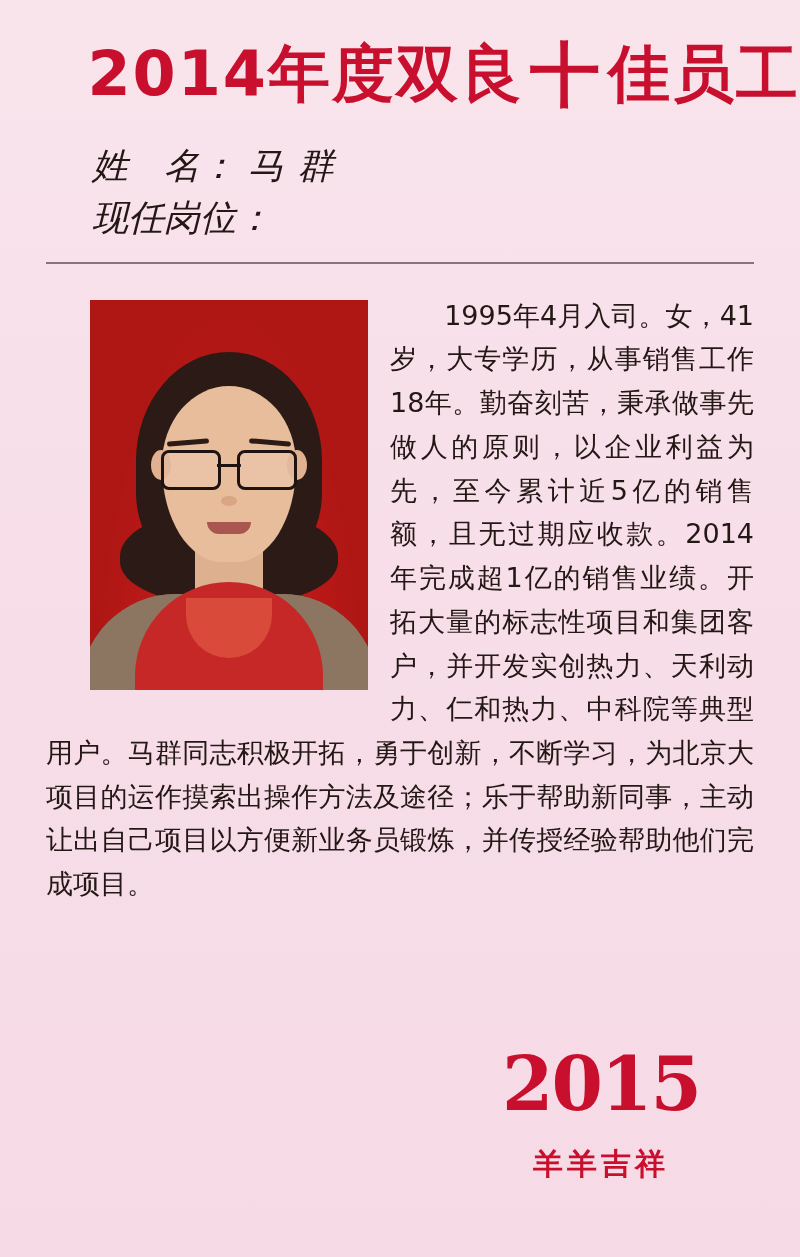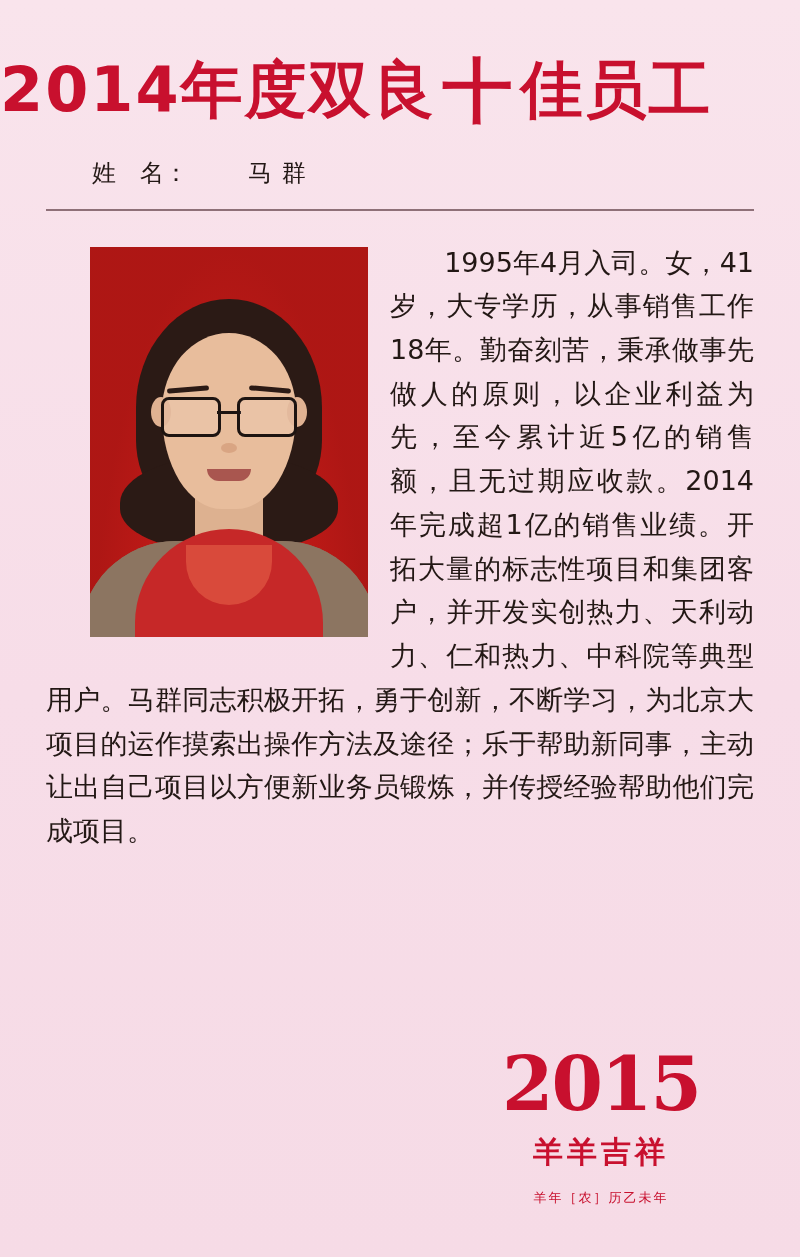--- a/index.html
+++ b/index.html
@@ -17,44 +17,45 @@
   }
   .page {
     position: relative;
     width: 800px;
     height: 1257px;
     background: linear-gradient(180deg, #f9e4ec 0%, #f7dde8 55%, #f6dbe6 100%);
   }
 
   
   .title-block {
-    text-align: left;
-    padding-top: 52px;
+    text-align: right;
+    padding-top: 36px;
   }
   .title {
     font-size: 62px;
     font-weight: bold;
     letter-spacing: 2px;
     color: #c8102e;
     line-height: 1;
     white-space: nowrap;
   }
   .title .shi {
     font-size: 70px;
     display: inline-block;
     transform: translateY(4px);
     padding: 0 6px;
   }
 
   
   .info {
     margin: 34px 0 8px 92px;
-    font-size: 24px;
+    font-size: 36px;
     line-height: 1.44;
     color: #231815;
+    font-style: italic;
   }
   .info-row {
     display: flex;
     align-items: baseline;
     white-space: nowrap;
   }
   .info-label {
     display: inline-block;
     width: 156px;
     letter-spacing: 0;
@@ -244,21 +245,21 @@
     position: absolute;
     right: 74px;
     bottom: 44px;
     width: 250px;
     height: 180px;
     color: #c8102e;
   }
   .seal-text {
     position: absolute;
     left: 0;
-    bottom: 40px;
+    bottom: 28px;
     width: 250px;
     text-align: center;
     font-size: 30px;
     font-weight: bold;
     letter-spacing: 4px;
     color: #c8102e;
   }
   .seal-sub {
     position: absolute;
     left: 0;
@@ -295,20 +296,21 @@
   </div>
 
   <div class="info">
     <div class="info-row">
       <span class="info-label">姓　名：</span>
       <span class="info-value">马 群</span>
     </div>
     <div class="info-row">
     </div>
     <div class="info-row">
+      <span class="info-label">现任岗位：</span>
     </div>
   </div>
 
   <div class="divider"></div>
 
   <div class="body-block">
     <div class="photo">
       <div class="ph-shoulder"></div>
       <div class="ph-shoulder r"></div>
       <div class="ph-hair"></div>
@@ -326,16 +328,15 @@
       </div>
       <div class="ph-nose"></div>
       <div class="ph-mouth"></div>
     </div>
     <span>　　1995年4月入司。女，41岁，大专学历，从事销售工作18年。勤奋刻苦，秉承做事先做人的原则，以企业利益为先，至今累计近5亿的销售额，且无过期应收款。2014年完成超1亿的销售业绩。开拓大量的标志性项目和集团客户，并开发实创热力、天利动力、仁和热力、中科院等典型用户。马群同志积极开拓，勇于创新，不断学习，为北京大项目的运作摸索出操作方法及途径；乐于帮助新同事，主动让出自己项目以方便新业务员锻炼，并传授经验帮助他们完成项目。</span>
   </div>
 
   <div class="seal">
     <div class="seal-year">2015</div>
     <div class="seal-text">羊羊吉祥</div>
-    <div class="seal-sub">羊年［农］历乙未年</div>
   </div>
 
 </div>
 
 </body></html>

